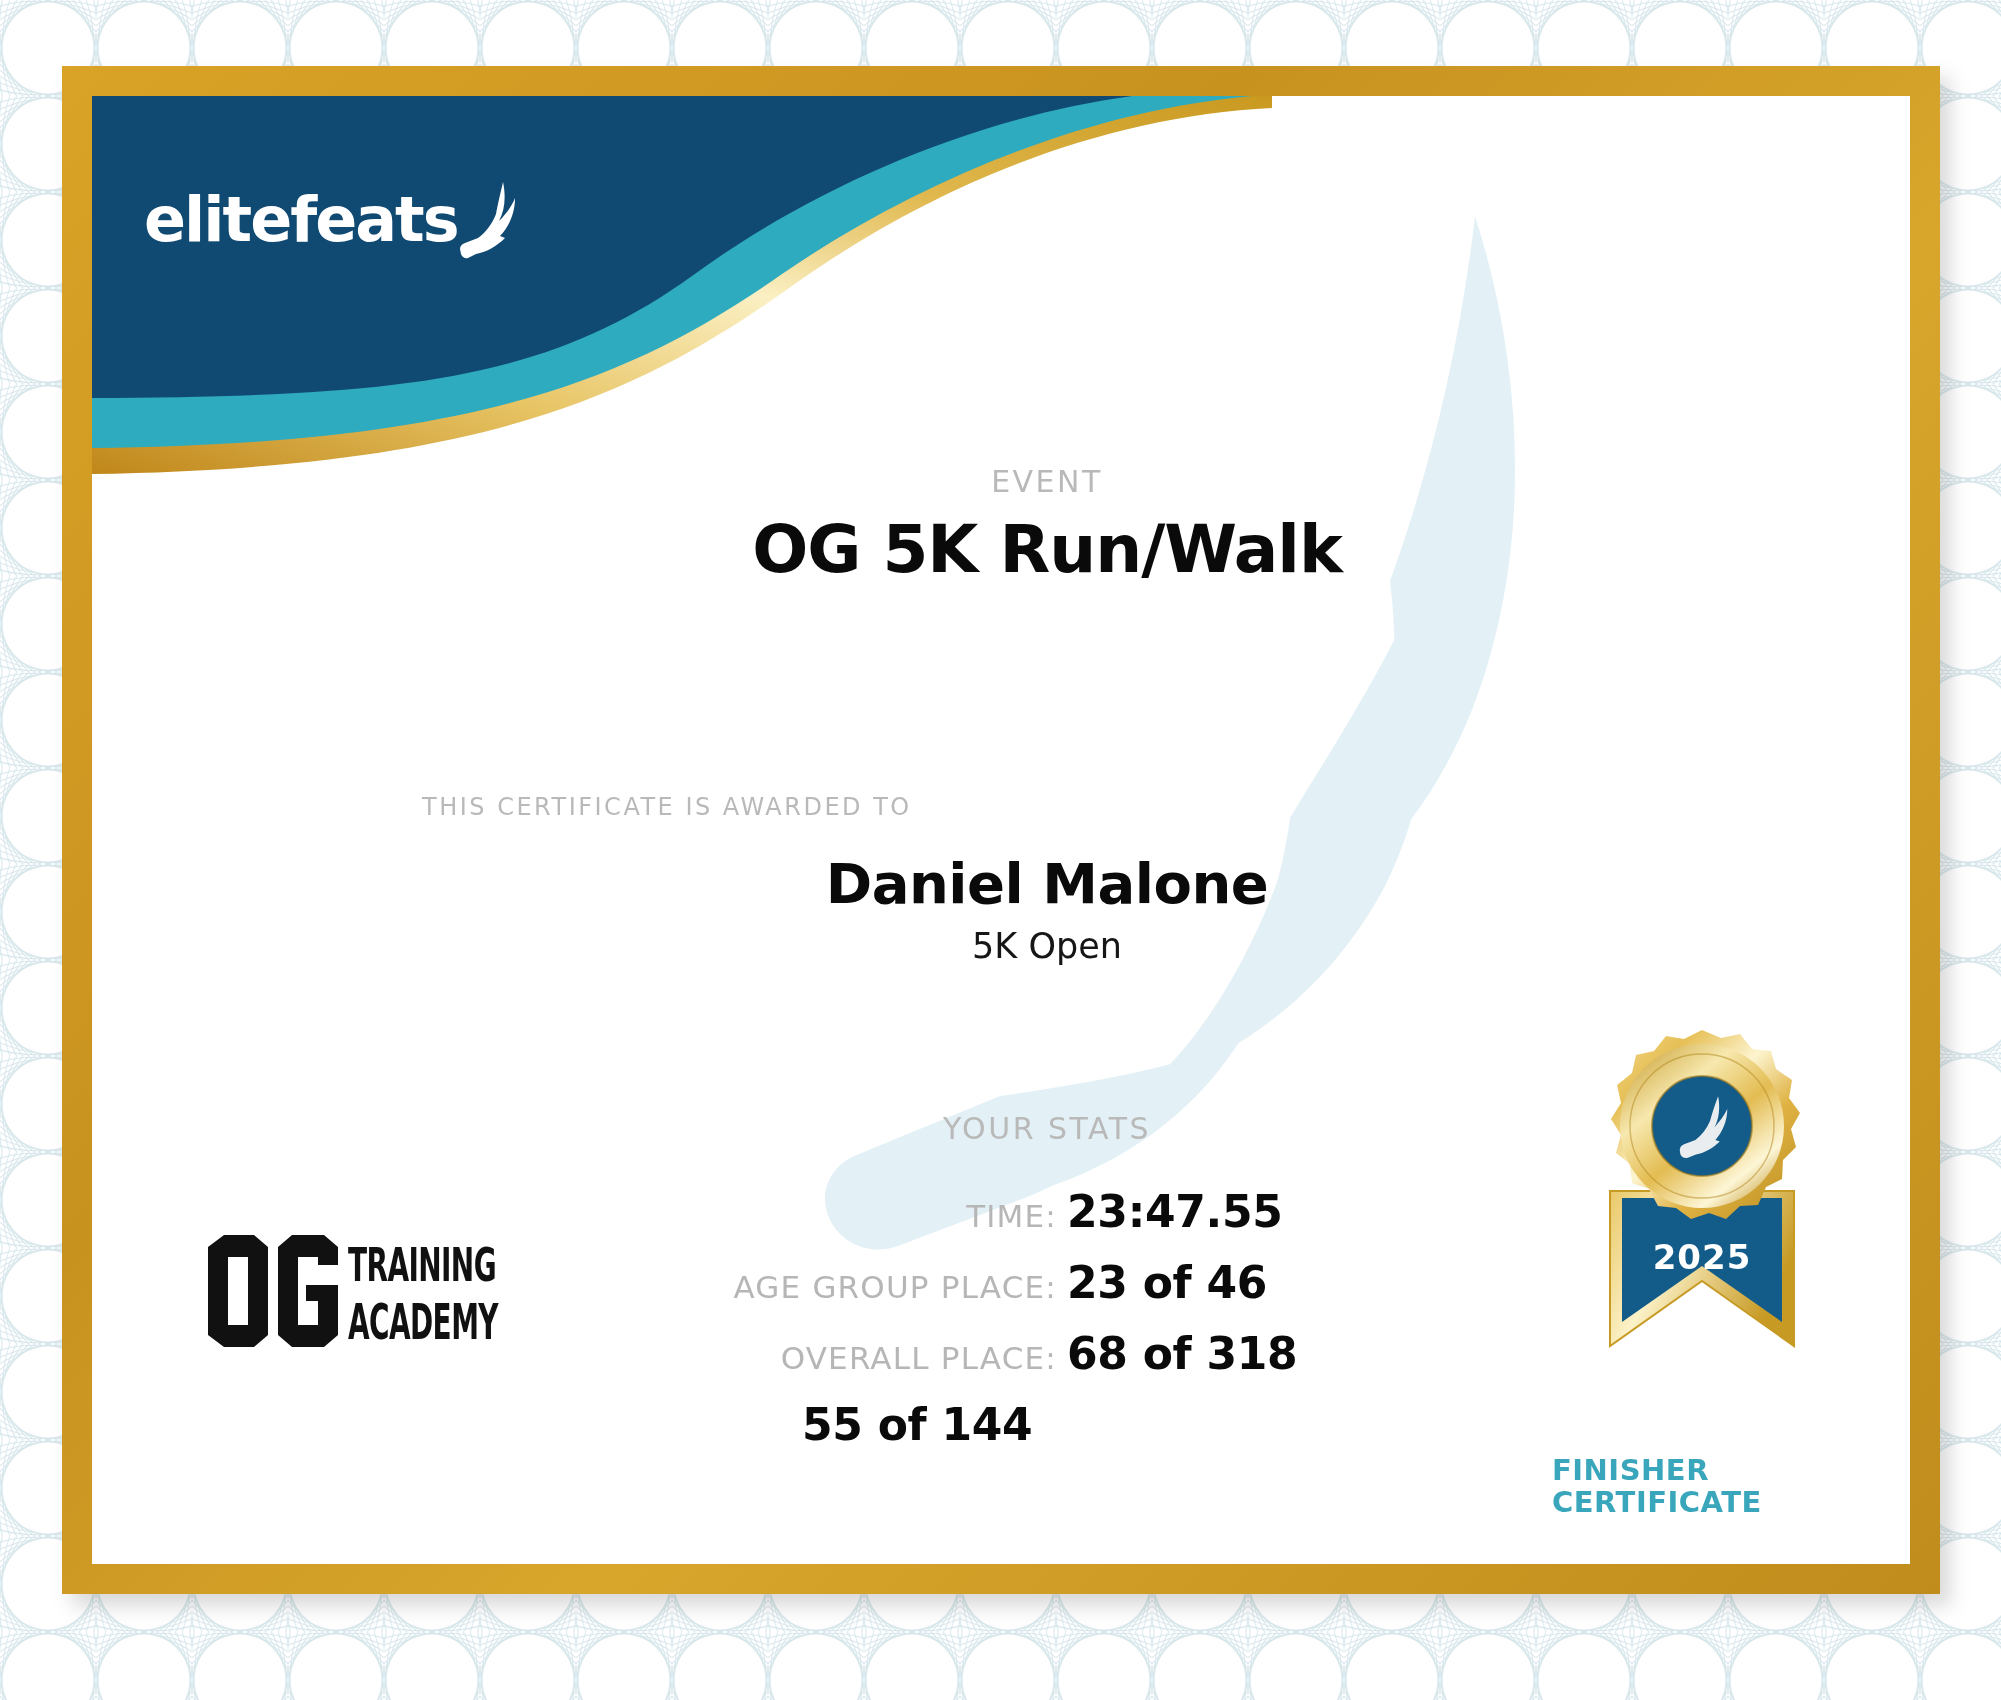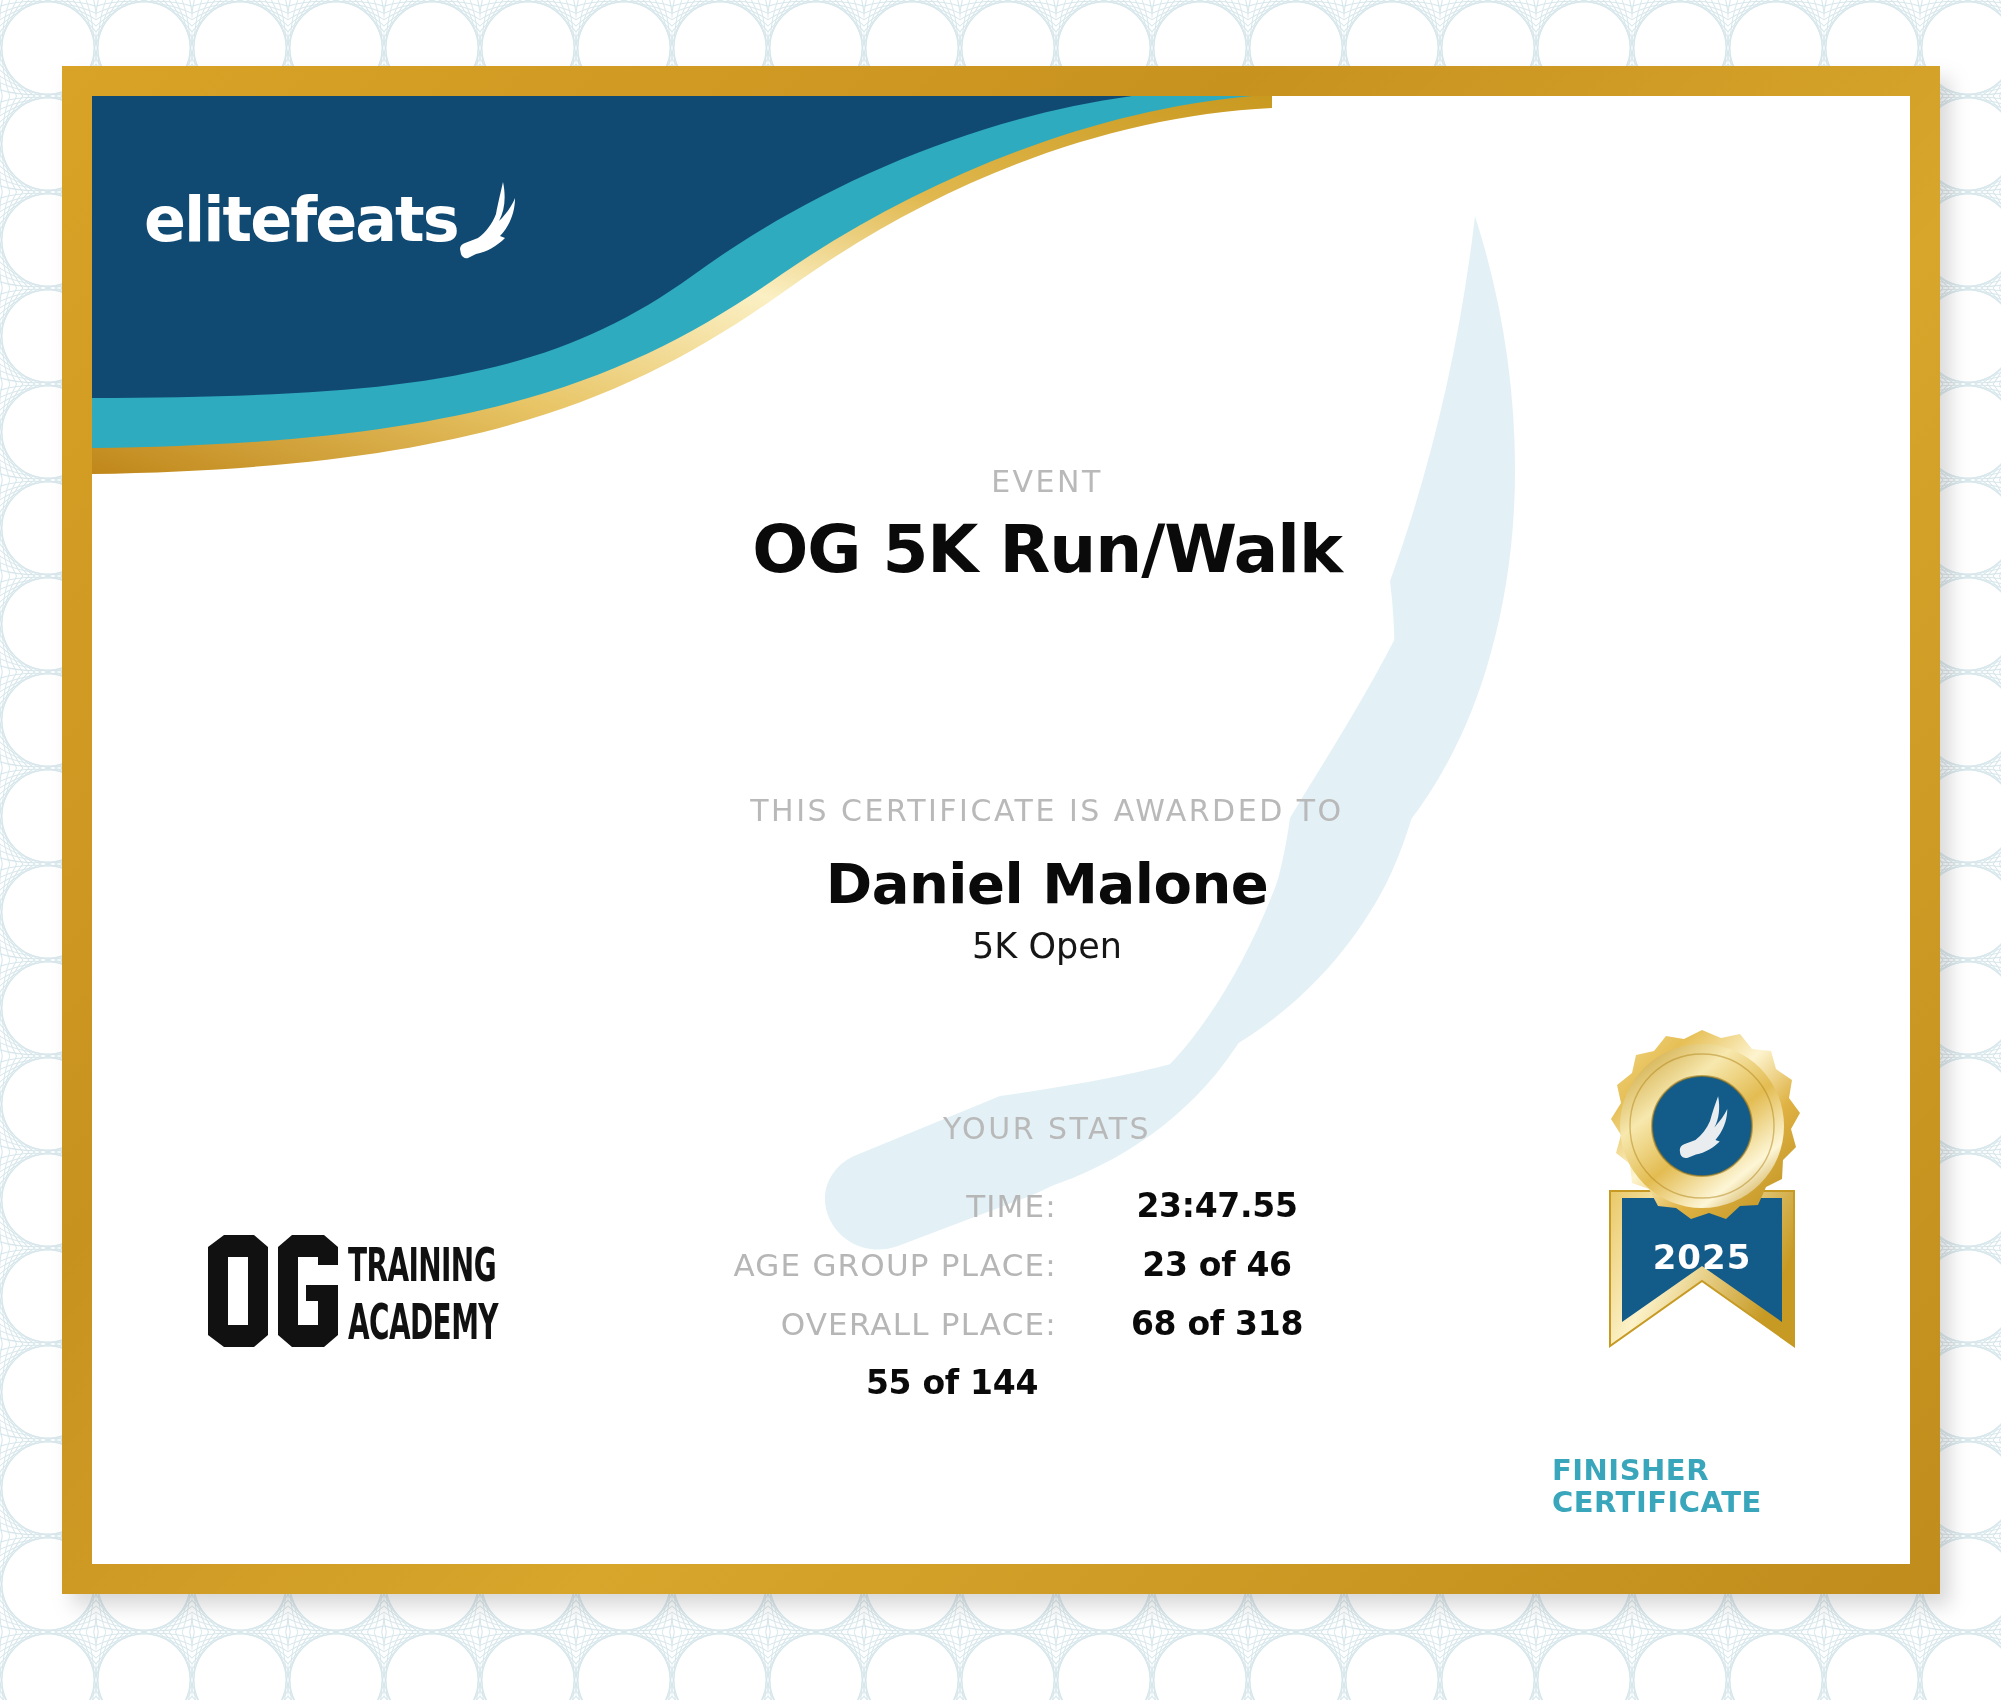--- a/index.html
+++ b/index.html
@@ -120,22 +120,21 @@
     font-weight: 700;
     color: #0a0a0a;
     letter-spacing: -1px;
   }
 
   .awarded-label {
     position: absolute;
     top: 697px;
     width: 1250px;
     margin-left: 330px;
-    text-align: center;
-    font-size: 30px;
+    font-size: 24px;
   }
   .recipient-name {
     position: absolute;
     top: 755px;
     width: 1250px;
     margin-left: 330px;
     text-align: center;
     font-family: "DejaVu Sans", sans-serif;
     font-size: 56px;
     font-weight: 700;
@@ -181,23 +180,23 @@
     font-family: "DejaVu Sans", sans-serif;
     font-size: 31px;
     letter-spacing: 1.2px;
     text-align: right;
     width: 520px;
     padding-right: 10px;
   }
   .stat-val {
     color: #0a0a0a;
     font-family: "DejaVu Sans", sans-serif;
-    font-size: 33px;
+    font-size: 44px;
     font-weight: 700;
-    text-align: center;
+    text-align: left;
     width: 300px;
     letter-spacing: -0.3px;
   }
 
   
   .og-logo {
     position: absolute;
     left: 110px;
     top: 1135px;
     z-index: 4;

